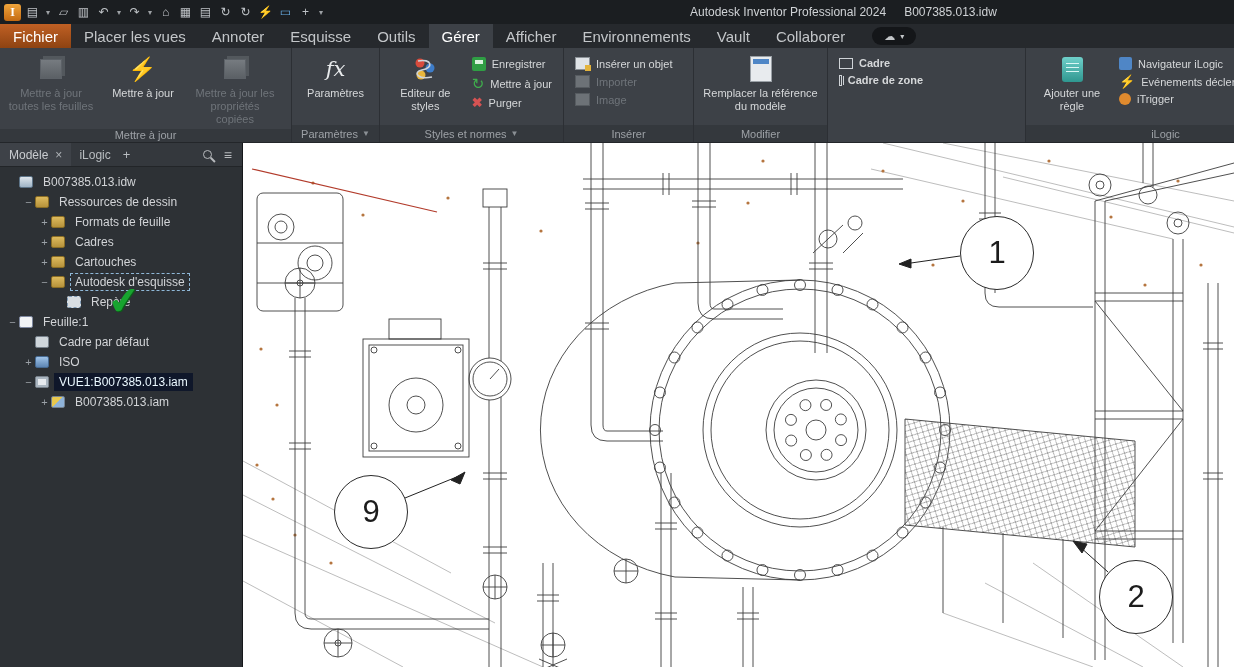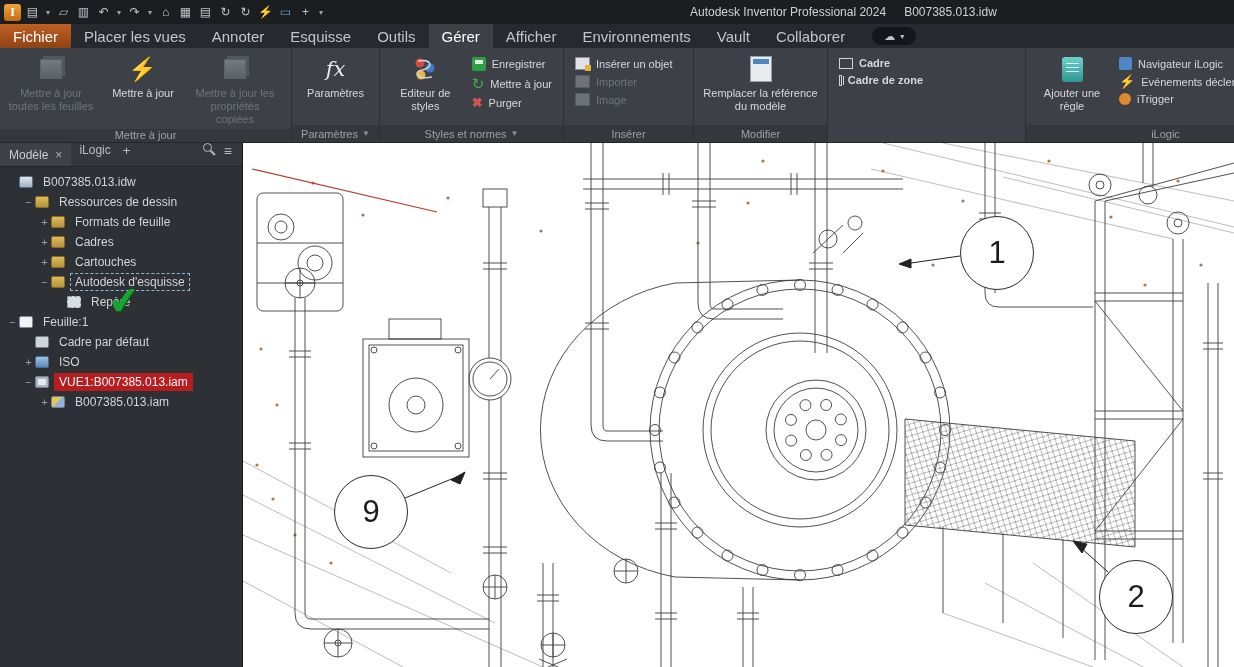--- a/index.html
+++ b/index.html
@@ -72,36 +72,36 @@
   .icon-scroll{width:21px;height:25px;background:linear-gradient(#6fd0ca,#2f9790);border-radius:3px;position:relative;}
   .icon-scroll::after{content:"";position:absolute;left:4px;right:4px;top:6px;height:1px;background:#d9f6f4;
     box-shadow:0 4px 0 #d9f6f4,0 8px 0 #d9f6f4;}
   .icon-nav-ilogic{width:13px;height:13px;background:#4f86c6;border-radius:2px;}
   .icon-events{color:#e9c43a;font-size:13px;line-height:1;}
   .icon-itrigger{width:12px;height:12px;border-radius:50%;background:#e08a2e;}
 
   
   .panel{position:absolute;left:0;top:143px;width:243px;height:524px;background:#2d3135;
     border-right:1px solid #15171a;display:flex;flex-direction:column;}
-  .panel-head{height:24px;background:#34383d;display:flex;font-size:12px;
+  .panel-head{height:24px;background:#34383d;display:flex;align-items:center;font-size:12px;
     color:#c9ccd0;border-bottom:1px solid #222528;flex:none;}
   .ptab{display:flex;align-items:center;gap:7px;padding:0 9px;background:#3e4248;height:100%;}
   .ptab .close{color:#aeb2b6;font-size:12px;}
   .ptab2{padding:0 8px;color:#b9bdc1;}
   .padd{color:#b9bdc1;padding:0 4px;font-size:13px;}
   .phspace{flex:1;}
   .search-icon{width:9px;height:9px;border:1.5px solid #b7babd;border-radius:50%;position:relative;margin-right:12px;}
   .search-icon::after{content:"";position:absolute;width:6px;height:1.5px;background:#b7babd;
     transform:rotate(45deg);right:-5px;bottom:-2px;}
   .hamburger{color:#b7babd;font-size:14px;padding-right:10px;}
   .tree{flex:1;padding-top:5px;position:relative;font-size:12px;color:#d2d4d7;overflow:hidden;}
   .trow{display:flex;align-items:center;height:20px;padding-left:6px;white-space:nowrap;}
   .texp{width:13px;text-align:center;color:#9aa0a6;font-size:11px;flex:none;}
   .tlabel{padding:1px 4px;border:1px solid transparent;}
-  .trow.selected .tlabel{background:#b91c1c;color:#eaf8ff;}
+  .trow.selected .tlabel{background:#0f172a;color:#eaf8ff;}
   .trow.focused .tlabel{border:1px dashed #8fb8d8;}
   .tree-icon{width:14px;height:12px;display:inline-block;margin-right:5px;border-radius:2px;flex:none;}
   .ti-doc{background:linear-gradient(#dfe6ec,#9fb4c6);border:1px solid #5d7488;}
   .ti-folder,.ti-folder-sheet,.ti-folder-frame,.ti-folder-title,.ti-folder-symbol{
     background:linear-gradient(#ddba5e,#b6923b);border:1px solid #8a6d25;}
   .ti-symbol{background:#d9dee2;border:1px dashed #7e99b4;}
   .ti-sheet{background:#f2f4f6;border:1px solid #7e8差a;border:1px solid #7e88a0;}
   .ti-frame{background:#cfd6db;border:1px solid #76808a;}
   .ti-iso{background:linear-gradient(#9fc3e8,#5d86b4);border:1px solid #466a92;}
   .ti-view{background:#e6eaee;border:1px solid #76808a;box-shadow:inset 0 0 0 2px #aab6c0;}

